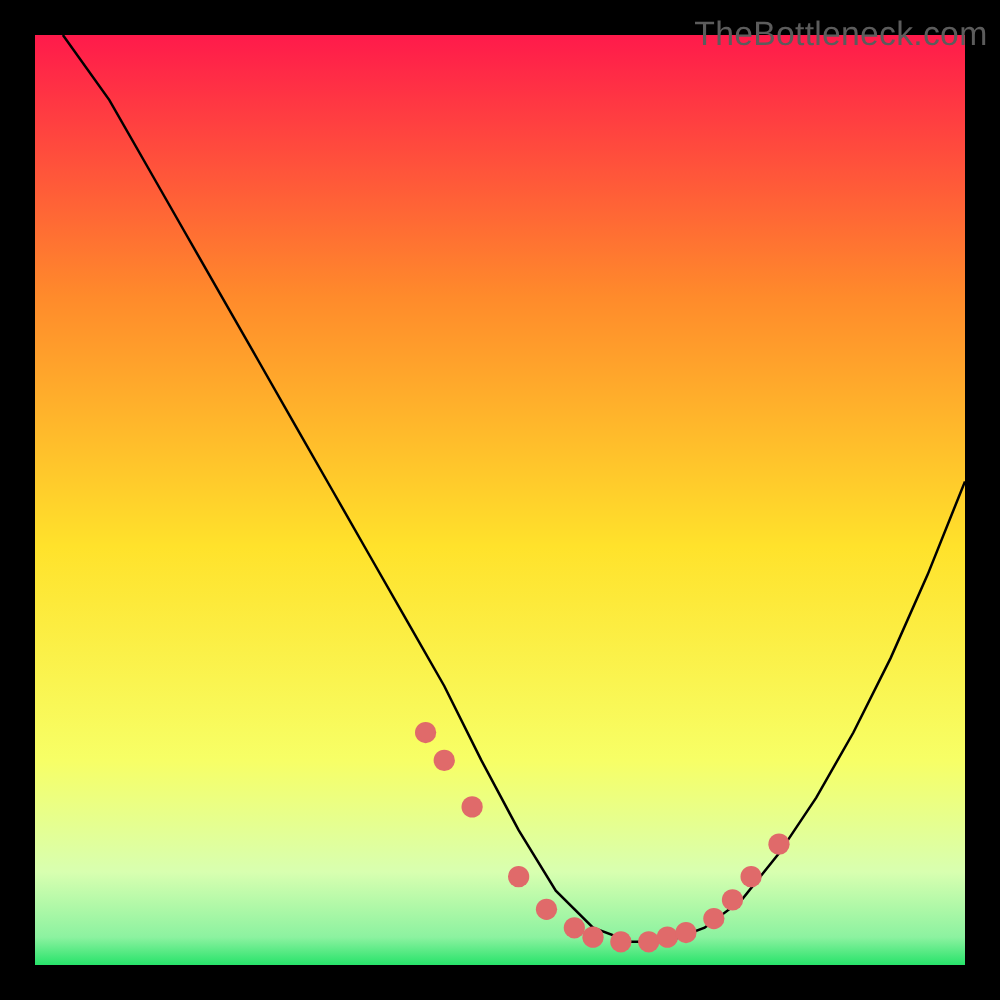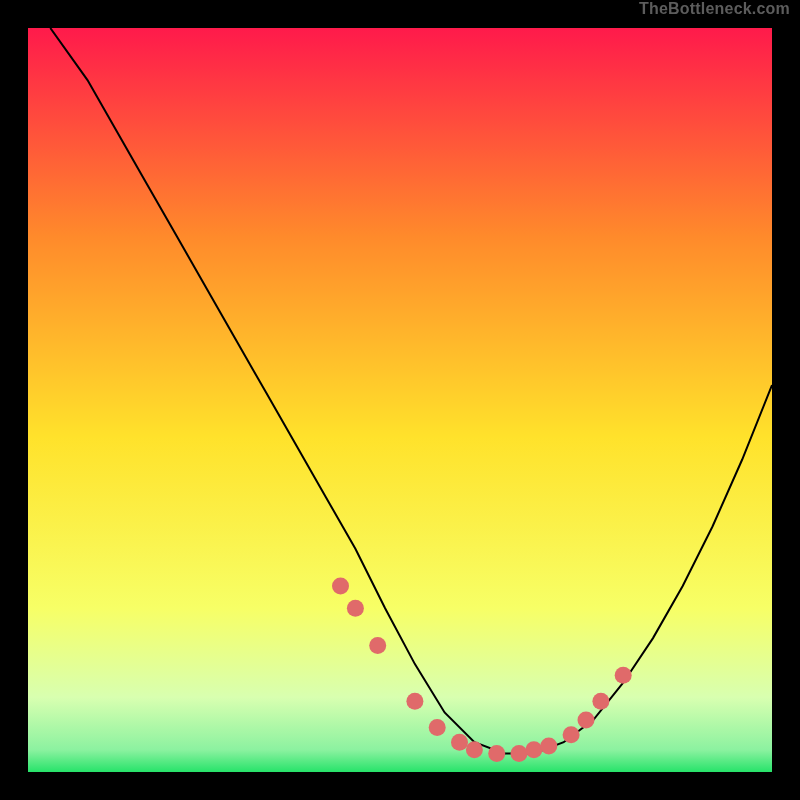--- a/index.html
+++ b/index.html
@@ -14,25 +14,25 @@
   .frame {
     position: absolute;
     top: 0;
     left: 0;
     width: 800px;
     height: 800px;
     background: #000;
   }
   .watermark {
     position: absolute;
-    top: 0;
+    top: 12px;
     right: 10px;
     color: #5c5c5c;
-    font-size: 16px;
-    font-weight: 700;
+    font-size: 27px;
+    font-weight: 400;
     letter-spacing: 0.2px;
     z-index: 10;
   }
   .plot {
     position: absolute;
     top: 28px;
     left: 28px;
     width: 744px;
     height: 744px;
     overflow: hidden;

